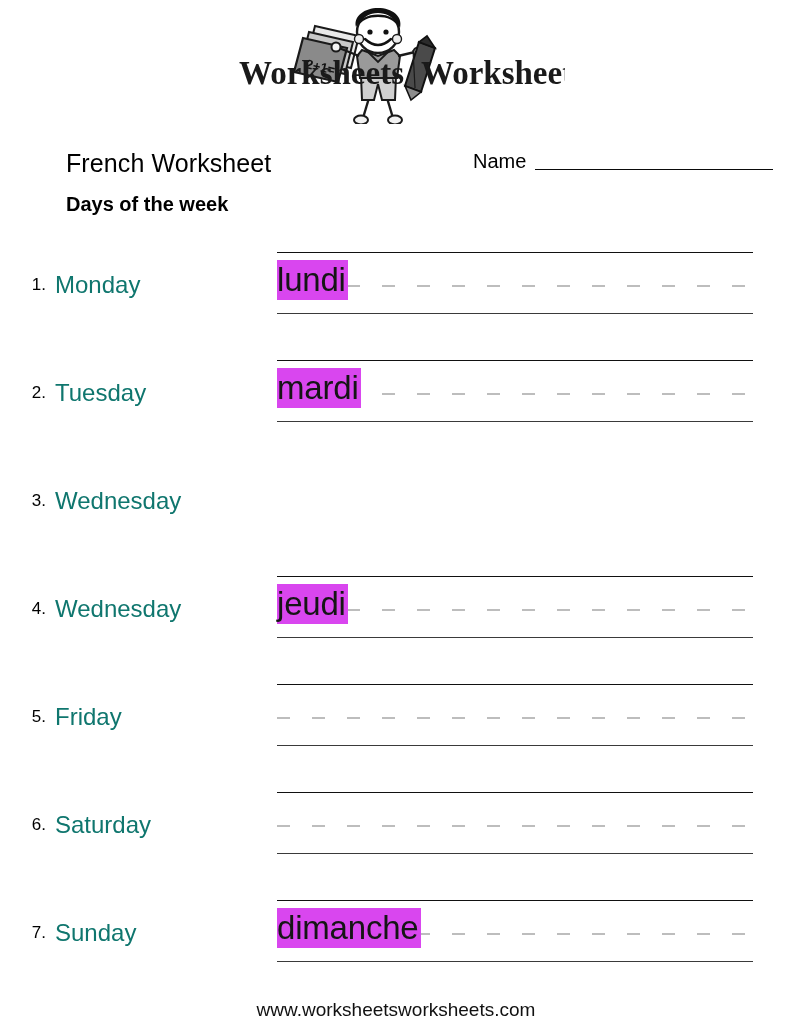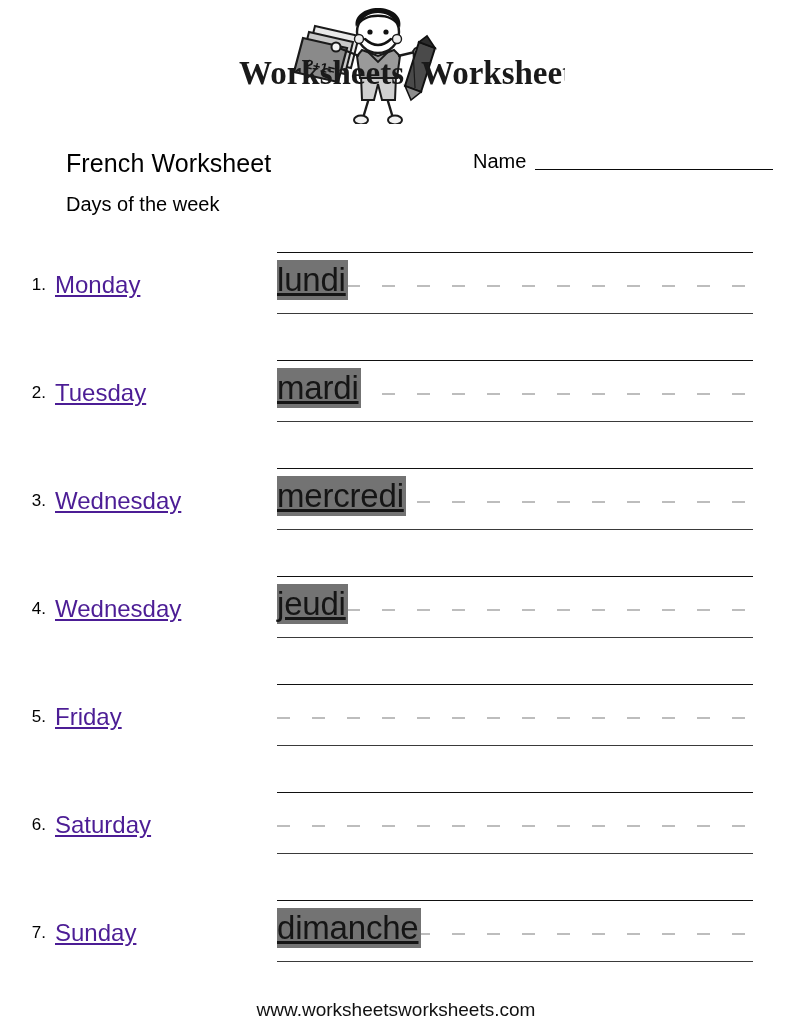--- a/index.html
+++ b/index.html
@@ -42,21 +42,21 @@
   }
   #worksheet-title {
     font-size: 25px;
     font-weight: 400;
     letter-spacing: 0.1px;
     line-height: 30px;
     white-space: nowrap;
   }
   #worksheet-subtitle {
     font-size: 20px;
-    font-weight: 400;
+    font-weight: 700;
     line-height: 28px;
     margin-top: 12px;
     white-space: nowrap;
   }
   #name-block {
     position: absolute;
     left: 473px;
     top: 2px;
     display: flex;
     align-items: flex-end;
@@ -95,22 +95,21 @@
     line-height: 20px;
     color: #000;
   }
   .row-english {
     position: absolute;
     left: 55px;
     top: 24px;
     font-size: 24px;
     line-height: 30px;
     white-space: nowrap;
-    color: #4c1d95;
-    text-decoration: underline;
+    color: #0f766e;
   }
 
   .writing-guide {
     position: absolute;
     left: 277px;
     width: 476px;
     top: 0;
     height: 70px;
   }
   .guide-line {
@@ -141,24 +140,23 @@
   .french-word {
     position: absolute;
     left: 0;
     top: 14px;
     font-size: 33px;
     line-height: 40px;
     font-weight: 400;
     letter-spacing: -0.2px;
     color: #151515;
     white-space: nowrap;
-    background: #737373;
+    background: #d946ef;
     padding-right: 2px;
     z-index: 2;
-    text-decoration: underline;
   }
 
   
   #footer {
     position: absolute;
     left: 0;
     top: 998px;
     width: 792px;
     text-align: center;
     font-size: 19px;
@@ -246,26 +244,20 @@
     <div class="writing-guide">
       <div class="guide-line guide-top"></div>
       <div class="guide-line guide-mid"></div>
       <div class="guide-line guide-bottom"></div>
       <div class="french-word">mardi</div>
     </div>
   </div>
     <div class="day-row">
     <div class="row-index">3.</div>
     <div class="row-english">Wednesday</div>
-    <div class="writing-guide">
-      <div class="guide-line guide-top"></div>
-      <div class="guide-line guide-mid"></div>
-      <div class="guide-line guide-bottom"></div>
-      <div class="french-word">mercredi</div>
-    </div>
   </div>
     <div class="day-row">
     <div class="row-index">4.</div>
     <div class="row-english">Wednesday</div>
     <div class="writing-guide">
       <div class="guide-line guide-top"></div>
       <div class="guide-line guide-mid"></div>
       <div class="guide-line guide-bottom"></div>
       <div class="french-word">jeudi</div>
     </div>

